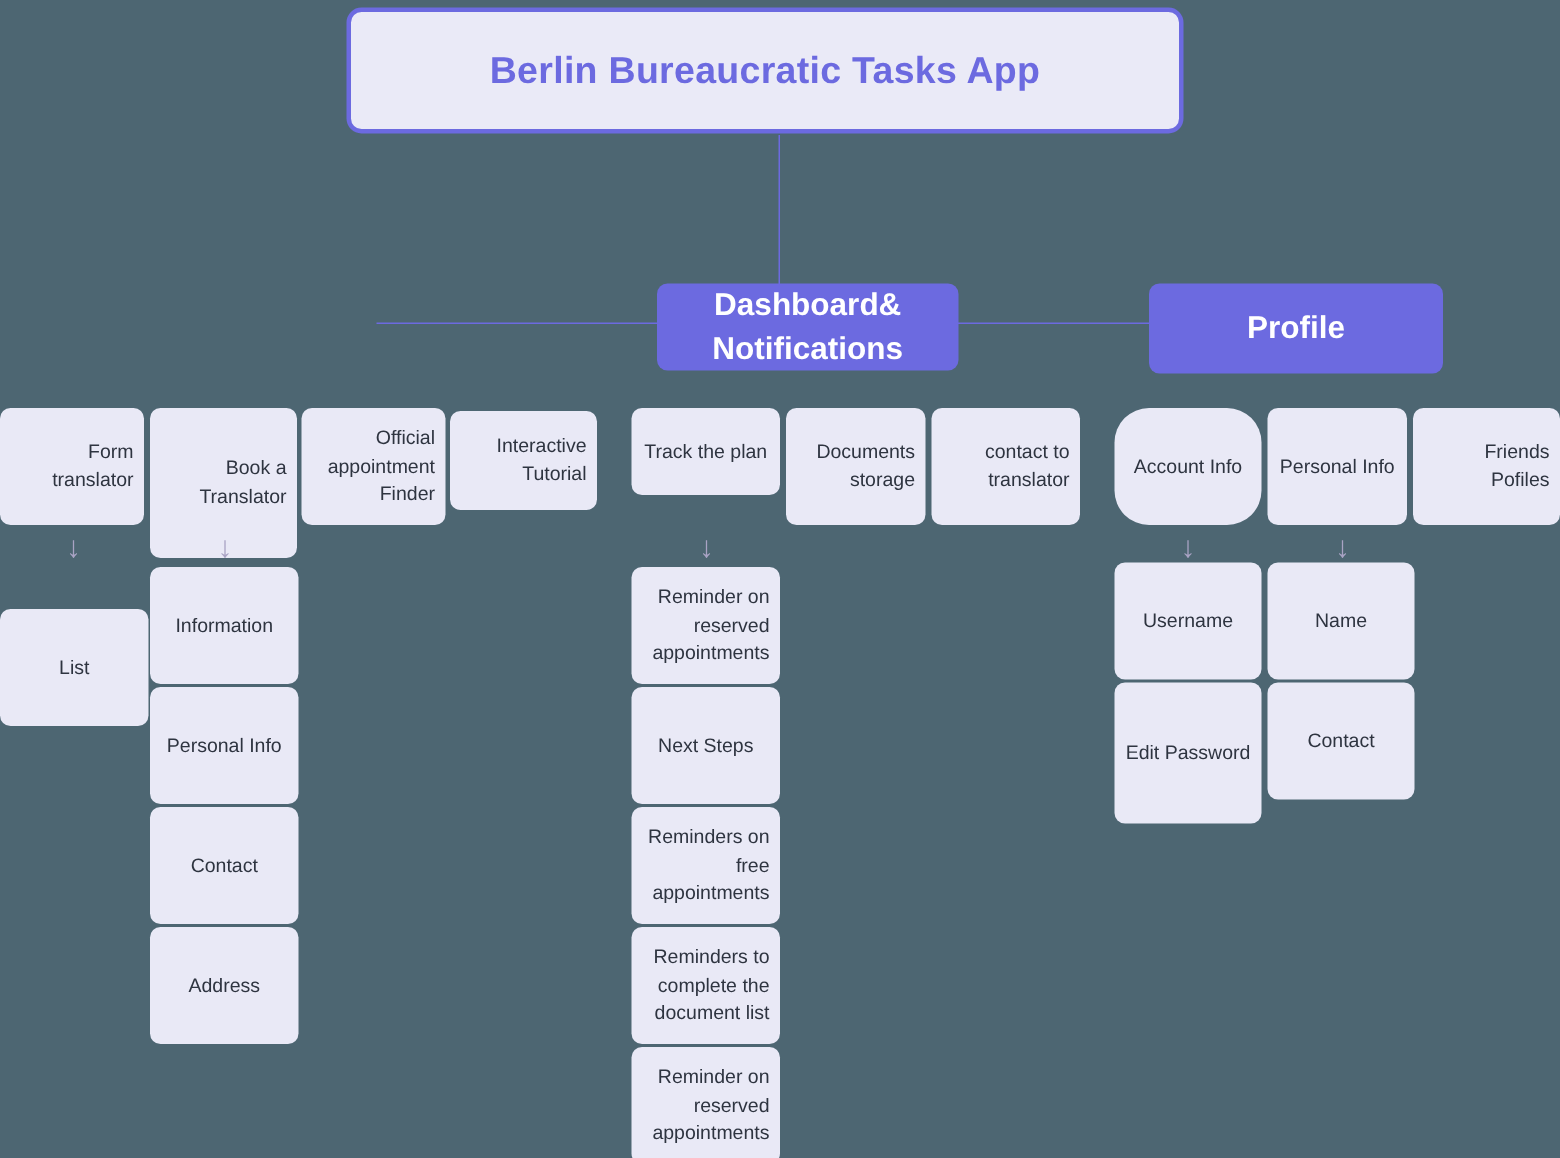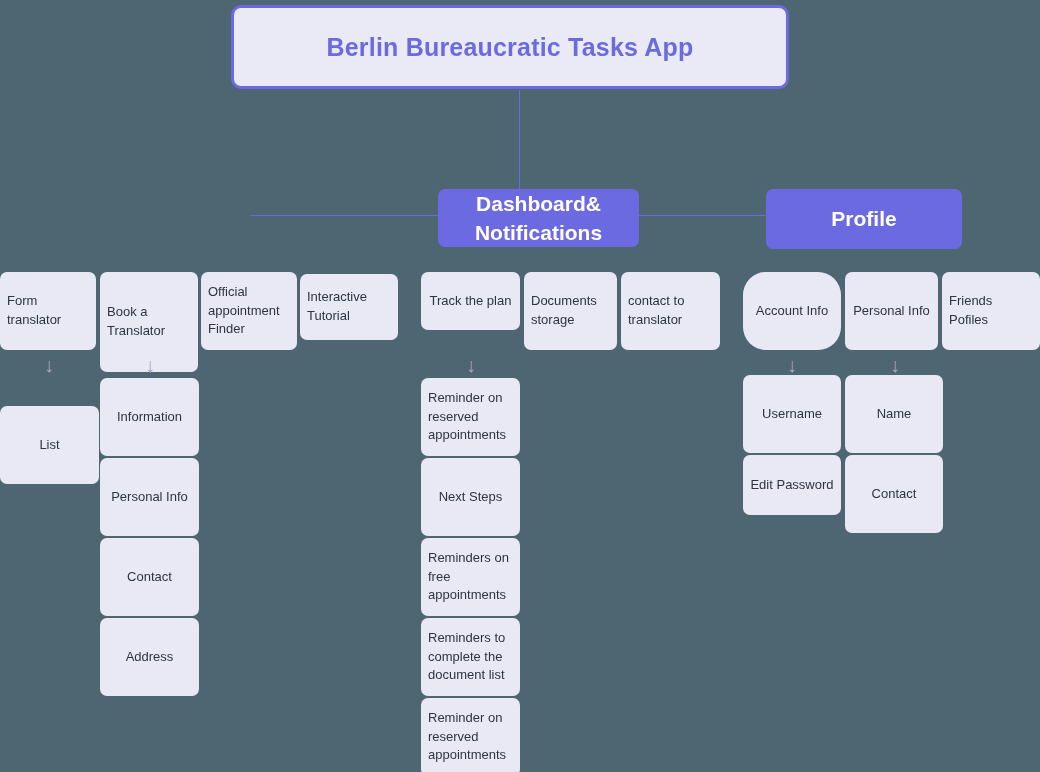--- a/index.html
+++ b/index.html
@@ -28,21 +28,21 @@
   .conn-v { width: 1px; }
   .conn-h { height: 1px; }
 
   
   .node {
     position: absolute;
     box-sizing: border-box;
     display: flex;
     align-items: center;
     justify-content: center;
-    text-align: left;
+    text-align: right;
     border-radius: 6px;
   }
 
   
   .node-root {
     background: #eaeaf7;
     border: 3px solid #6c6ae0;
     border-radius: 10px;
     color: #6c6ae0;
     font-size: 25px;
@@ -181,21 +181,21 @@
   <div class="node node-card" style="left:421px; top:618px; width:99px; height:78px;">
     <span>Reminders to complete the document list</span>
   </div>
   <div class="node node-card" style="left:421px; top:698px; width:99px; height:78px;">
     <span>Reminder on reserved appointments</span>
   </div>
 
   <div class="node node-card" style="left:743px; top:375px; width:98px; height:78px;">
     <span>Username</span>
   </div>
-  <div class="node node-card" style="left:743px; top:455px; width:98px; height:60px;">
+  <div class="node node-card" style="left:743px; top:455px; width:98px; height:94px;">
     <span>Edit Password</span>
   </div>
 
   <div class="node node-card" style="left:845px; top:375px; width:98px; height:78px;">
     <span>Name</span>
   </div>
   <div class="node node-card" style="left:845px; top:455px; width:98px; height:78px;">
     <span>Contact</span>
   </div>
 

